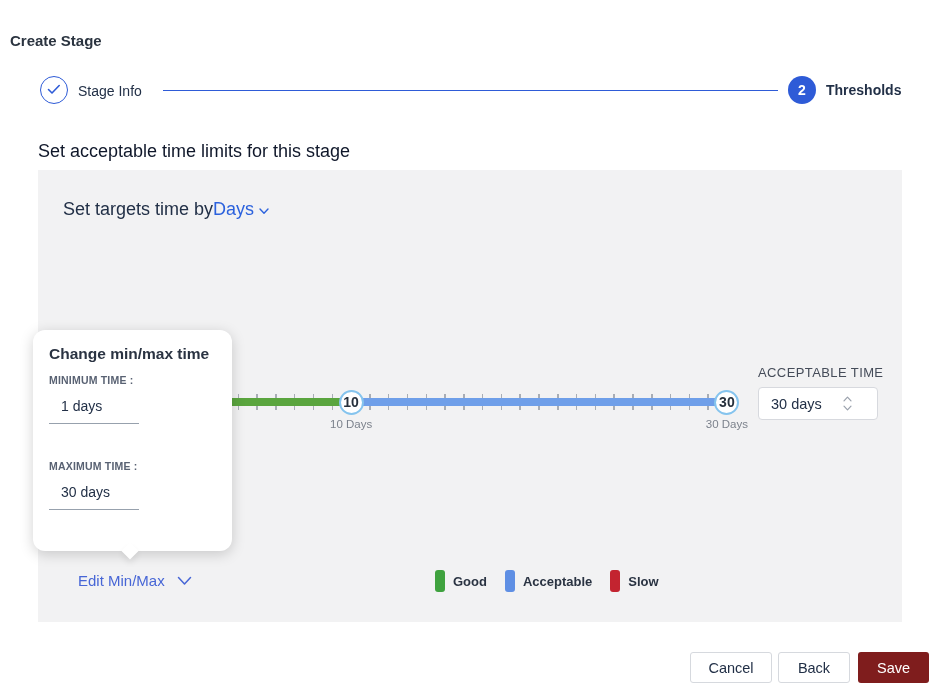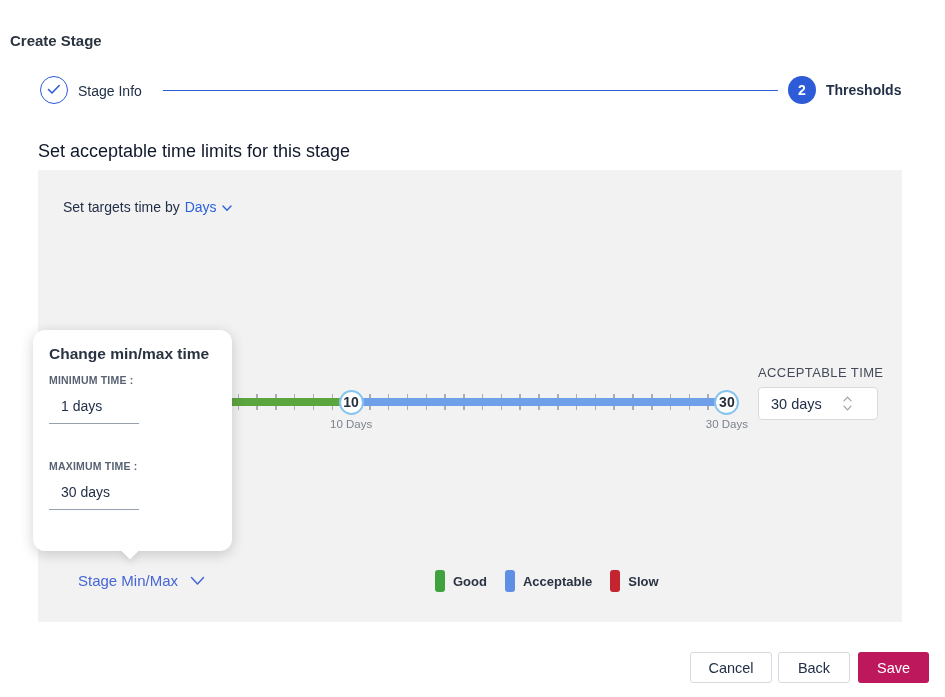--- a/index.html
+++ b/index.html
@@ -15,22 +15,22 @@
   .step-done   { left:40px; top:76px; background:#fff; border:1.5px solid #2e5bd7; }
   .step-active { left:788px; top:76px; background:#2e5bd7; color:#fff; font-size:14px; font-weight:600; }
   .step-label-1 { position:absolute; left:78px; top:83px; font-size:14px; color:#223047; }
   .step-label-2 { position:absolute; left:826px; top:82px; font-size:14px; font-weight:700; color:#223047; }
   .step-line { position:absolute; left:163px; top:90px; width:615px; height:1px; background:#2e5bd7; }
 
   .section-heading { position:absolute; left:38px; top:141px; font-size:18px; color:#0f172a; }
 
   .panel { position:absolute; left:38px; top:170px; width:864px; height:452px; background:#f2f2f3; }
 
-  .targets-row { position:absolute; left:63px; top:199px; font-size:14px; color:#223047;
-                 display:flex; align-items:center; gap:5px; }
+  .targets-row { position:absolute; left:63px; top:199px; font-size:18px; color:#223047;
+                 display:flex; align-items:center; }
   .link-blue { color:#2c62dd; cursor:pointer; display:inline-flex; align-items:center; gap:5px; }
 
   
   .tick { position:absolute; top:394px; width:1.5px; height:16px; background:#a8adb5; z-index:1; }
   .seg  { position:absolute; top:398px; height:8px; z-index:2; }
   .seg-good { border-radius:4px 0 0 4px; }
   .handle { position:absolute; top:389.5px; width:25px; height:25px; border-radius:50%;
             background:#fff; border:2px solid #85c4ee; z-index:3;
             display:flex; align-items:center; justify-content:center;
             font-size:14px; font-weight:600; color:#26303c; cursor:pointer; }
@@ -72,21 +72,21 @@
   .legend-swatch { width:10px; height:22px; border-radius:3px; }
   .legend-label { font-size:13px; font-weight:600; color:#2a3342; }
 
   
   .btn { position:absolute; top:652px; height:31px; border-radius:3px; font-size:14.5px;
          display:flex; align-items:center; justify-content:center; cursor:pointer;
          font-family:"Liberation Sans", sans-serif; }
   .btn-secondary { background:#fff; border:1px solid #d6d9de; color:#223047; }
   .btn-cancel { left:690px; width:82px; }
   .btn-back   { left:778px; width:72px; }
-  .btn-save   { left:858px; width:71px; background:#be185d; border:none; color:#fff; }
+  .btn-save   { left:858px; width:71px; background:#7f1d1d; border:none; color:#fff; }
 </style>
 </head>
 <body>
 
 <div class="app">
 
   <div class="page-title">Create Stage</div>
 
   <div class="step-circle step-done">
     <span>
@@ -175,21 +175,21 @@
   <div class="popover">
     <div class="popover-title">Change min/max time</div>
     <div class="mini-label" style="top:44px;">MINIMUM TIME :</div>
     <input class="underline-input" style="top: 62px;" type="text" value="1 days">
     <div class="mini-label" style="top:130px;">MAXIMUM TIME :</div>
     <input class="underline-input" style="top: 148px;" type="text" value="30 days">
     <div class="popover-caret"></div>
   </div>
 
   <div class="edit-minmax">
-    <span>Stage Min/Max</span>
+    <span>Edit Min/Max</span>
     <span>
       <svg width="15" height="10" viewBox="0 0 15 10">
           <path d="M1.5 1.5 L7.5 8 L13.5 1.5" fill="none" stroke="#4766d6" stroke-width="1.5" stroke-linecap="round" stroke-linejoin="round"></path>
         </svg>
     </span>
   </div>
 
   <div class="legend">
     <div class="legend-item">
       <span class="legend-swatch" style="background-color: rgb(63, 162, 62);"></span>

